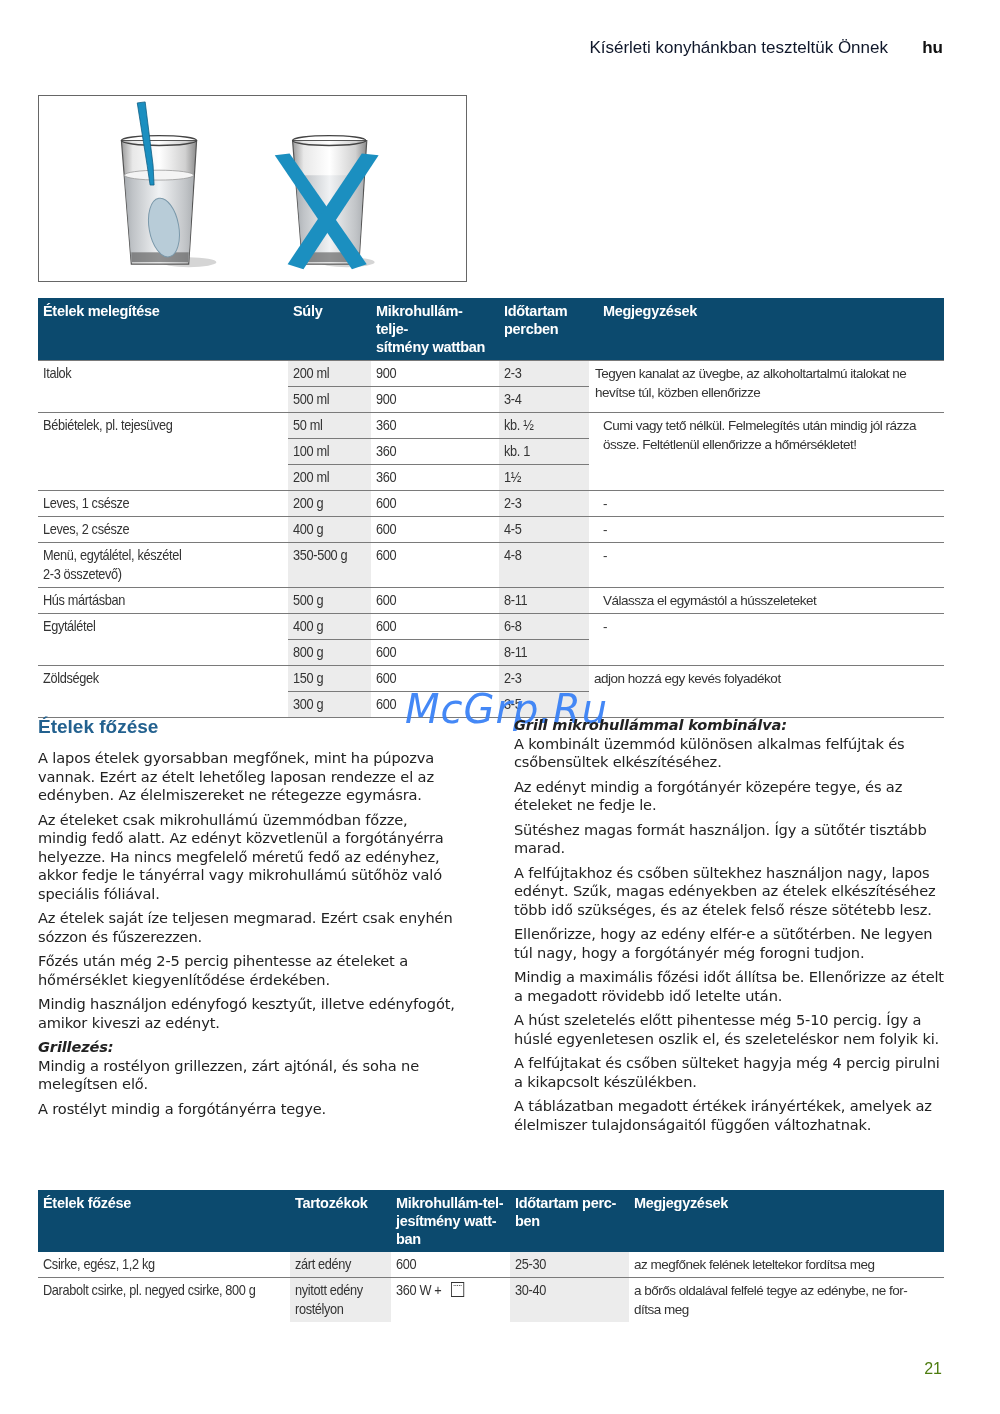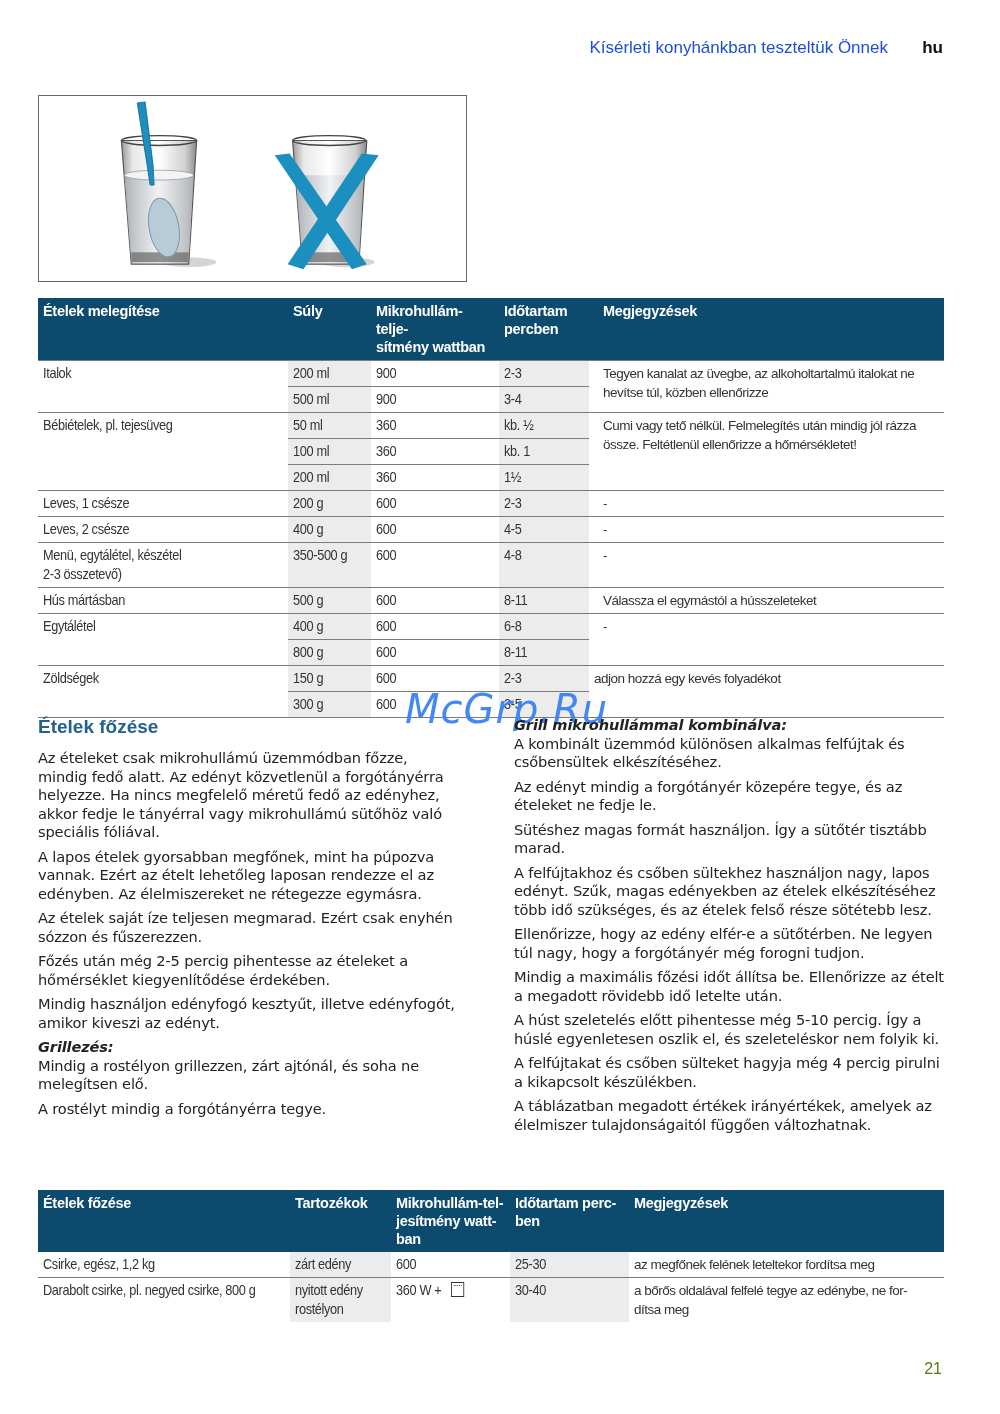--- a/index.html
+++ b/index.html
@@ -1,20 +1,20 @@
 <!DOCTYPE html>
 <html><head>
 <meta charset="utf-8">
 <style>
   * { box-sizing: border-box; margin: 0; padding: 0; }
   html, body { width: 1000px; height: 1414px; background: #ffffff; }
   body { position: relative; font-family: "Liberation Sans", sans-serif; color: #1a1a1a; overflow: hidden; }
 
   .running-header { position: absolute; top: 38px; left: 0; width: 1000px; height: 22px; }
-  .running-header .title { position: absolute; right: 112px; top: 0; font-size: 17px; color: #1d4ed8; }
+  .running-header .title { position: absolute; right: 112px; top: 0; font-size: 17px; color: #0f172a; }
   .running-header .lang { position: absolute; right: 57px; top: 0; font-size: 17px; font-weight: bold; color: #111; }
 
   .figure-box { position: absolute; left: 38px; top: 95px; width: 429px; height: 187px; border: 1.5px solid #666; background: #fff; }
   .figure-box svg { width: 100%; height: 100%; display: block; }
 
   
   table.data { position: absolute; border-collapse: collapse; font-family: "Liberation Sans", sans-serif; font-size: 14.5px; color: #333; }
   table.data th { background: #0c4a6e; color: #fff; text-align: left; vertical-align: top; font-weight: bold; padding: 4px 5px 4px 5px; line-height: 18px; letter-spacing: -0.3px; }
   table.data td { vertical-align: top; padding: 3px 5px 3px 5px; line-height: 19px; letter-spacing: -0.4px; transform-origin: left; }
   table.data td.gray { background: #ececec; }
@@ -111,21 +111,21 @@
 percben</span></th>
       <th style="padding-left:14px"><span>Megjegyzések</span></th>
     </tr>
   </thead>
   <tbody id="heat-body">
       <tr class="group-start">
         <td rowspan="2" style="white-space: pre-line;"><span style="white-space:pre-line">Italok</span></td>
         <td class="gray"><span>200 ml</span></td>
         <td class=""><span>900</span></td>
         <td class="gray"><span>2-3</span></td>
-        <td rowspan="2" style="padding-left: 14px;"><span class="wrap">Tegyen kanalat az üvegbe, az alkoholtartalmú italokat ne hevítse túl, közben ellenőrizze</span></td>
+        <td rowspan="2" style="padding-left: 6px;"><span class="wrap">Tegyen kanalat az üvegbe, az alkoholtartalmú italokat ne hevítse túl, közben ellenőrizze</span></td>
       </tr>
       <tr class="sub">
         <td class="gray sub-cell"><span>500 ml</span></td>
         <td class=" sub-cell"><span>900</span></td>
         <td class="gray sub-cell"><span>3-4</span></td>
       </tr>
       <tr class="group-start">
         <td rowspan="3" style="white-space: pre-line;"><span style="white-space:pre-line">Bébiételek, pl. tejesüveg</span></td>
         <td class="gray"><span>50 ml</span></td>
         <td class=""><span>360</span></td>
@@ -196,22 +196,22 @@
         <td class="gray sub-cell"><span>3-5</span></td>
       </tr>
     </tbody>
 </table>
 
 <div class="watermark">McGrp.Ru</div>
 
 <div class="section-title">Ételek főzése</div>
 
 <div class="col col-left">
+  <p>A lapos ételek gyorsabban megfőnek, mint ha púpozva vannak. Ezért az ételt lehetőleg laposan rendezze el az edényben. Az élelmiszereket ne rétegezze egymásra.</p>
   <p>Az ételeket csak mikrohullámú üzemmódban főzze, mindig fedő alatt. Az edényt közvetlenül a forgótányérra helyezze. Ha nincs megfelelő méretű fedő az edényhez, akkor fedje le tányérral vagy mikrohullámú sütőhöz való speciális fóliával.</p>
-  <p>A lapos ételek gyorsabban megfőnek, mint ha púpozva vannak. Ezért az ételt lehetőleg laposan rendezze el az edényben. Az élelmiszereket ne rétegezze egymásra.</p>
   <p>Az ételek saját íze teljesen megmarad. Ezért csak enyhén sózzon és fűszerezzen.</p>
   <p>Főzés után még 2-5 percig pihentesse az ételeket a hőmérséklet kiegyenlítődése érdekében.</p>
   <p>Mindig használjon edényfogó kesztyűt, illetve edényfogót, amikor kiveszi az edényt.</p>
   <p>
     <span class="subhead">Grillezés:</span>
     <span>Mindig a rostélyon grillezzen, zárt ajtónál, és soha ne melegítsen elő.</span>
   </p>
   <p>A rostélyt mindig a forgótányérra tegye.</p>
 </div>
 

